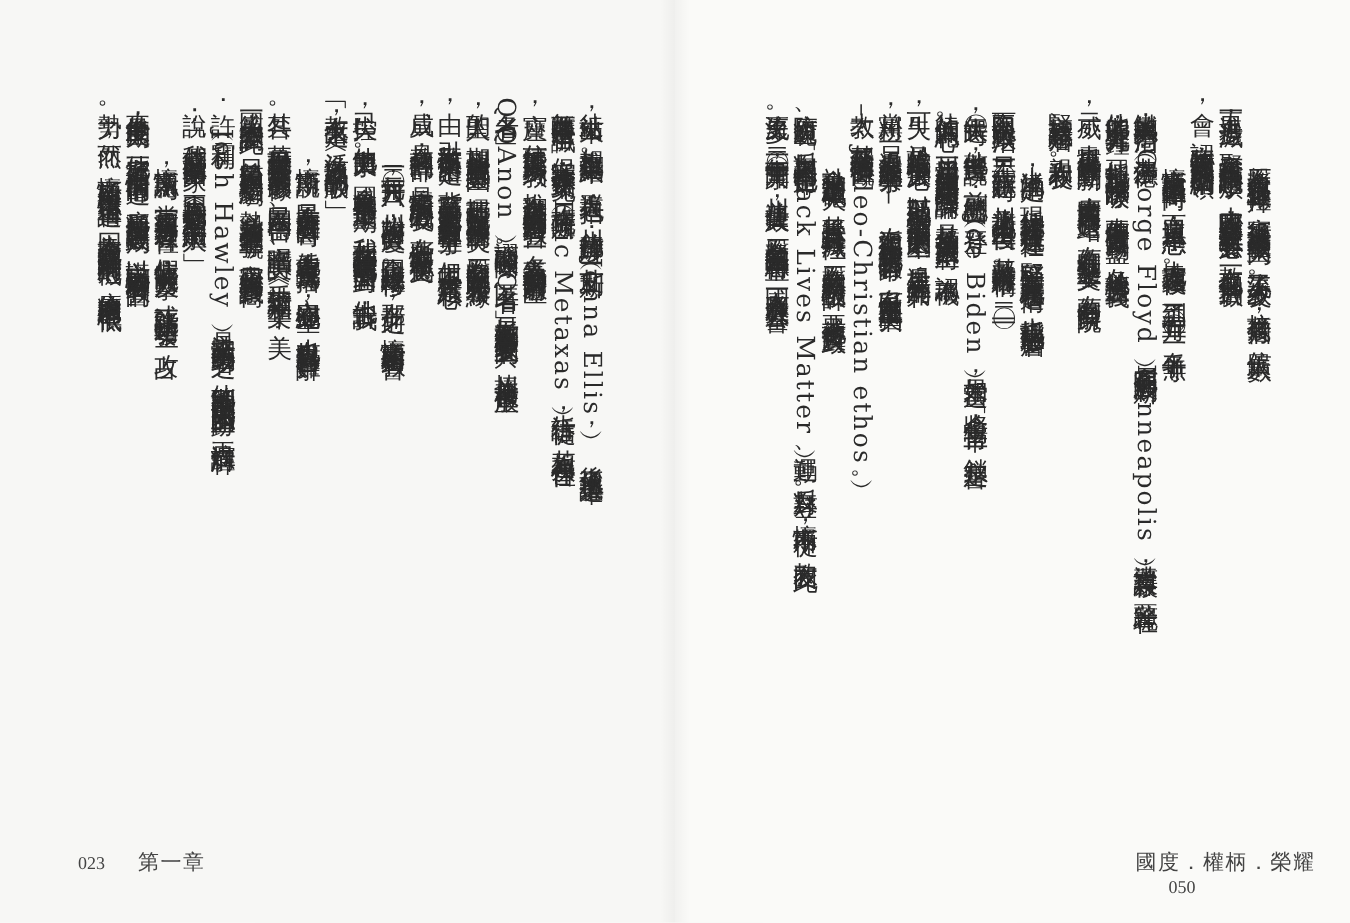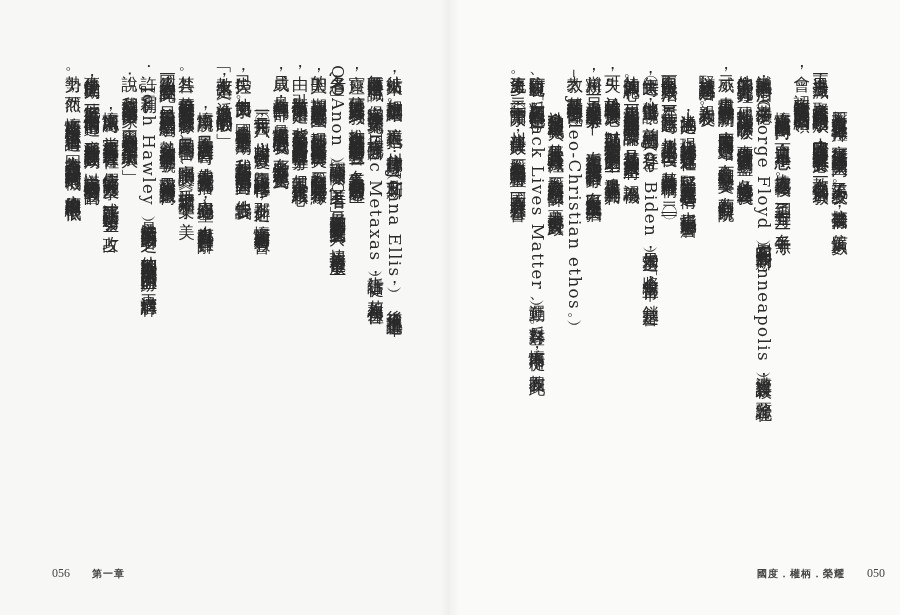--- a/index.html
+++ b/index.html
@@ -29,21 +29,21 @@
   }
   .textblock.right-block { right: 52px; width: 350px; }
   .textblock.left-block { left: 58px; width: 345px; }
   .col { display: block; white-space: nowrap; }
   .col.indent { padding-top: 36px; }
   .footer {
     position: absolute; top: 566px; font-size: 11px; color: #444;
     font-family: "Liberation Serif", serif;
   }
   .footer .num { font-size: 12px; }
-  .footer .runhead { font-family: "DejaVu Serif", serif; font-size: 10px; font-weight: bold; letter-spacing: 1px; }
+  .footer .runhead { font-family: "DejaVu Serif", serif; font-size: 14px; font-weight: normal; letter-spacing: 1px; }
   .footer.left-footer { left: 52px; }
   .footer.left-footer .runhead { margin-left: 22px; }
   .footer.right-footer { left: 757px; }
   .footer.right-footer .num { margin-left: 22px; }
 </style>
 </head>
 <body>
 
 <div class="page left">
   <div class="textblock left-block" id="left-text">
@@ -60,21 +60,21 @@
       <span class="col indent">懷南斯說，暴民在華府攻占國會時，他看著電視實況轉播，內心充滿絕望，也有點覺得自己難辭</span>
       <span class="col">其咎。華府暴動現場隨處可見基督教的影像：暴民圍圈禱告、高唱讚美詩、手持《聖經》和十字架。美</span>
       <span class="col">國第一大教變調至此，日後若民眾想到這場悲劇，勢必永遠和基督教劃上等號。密蘇里州聯邦參議員喬</span>
       <span class="col">許．霍利（Josh Hawley）是立法體系內的策動者之一，他等到國會刷洗完台階上的血跡，再演講解釋</span>
       <span class="col">說：「我們之所以是個革命國家，正因為我們是《聖經》革命的繼承人。」</span>
       <span class="col indent">懷南斯認為，當初瘋言異行一滲進教會裡，假使牧師能大力反擊，或許能防止這一切發生。攻占</span>
       <span class="col">事件後的星期天，他寫好了一篇不留情面的佈道，痛斥那些圖謀顛覆政局、以謊言騙局敗壞磐石教會的</span>
       <span class="col">勢力。然而，懷南斯始終無法以這篇上台講道，因為教會正面臨分崩離析的危機，療癒的機率已經很低</span>
     </div>
   <div class="footer left-footer">
-    <span class="num">056</span><span class="runhead">第一章</span>
+    <span class="num">023</span><span class="runhead">第一章</span>
   </div>
 </div>
 
 <div class="page right">
   <div class="textblock right-block" id="right-text">
       <span class="col indent">磐石教會改在線上做禮拜，實行幾週後才重啟教堂大門，流失了不少教友。接著幾個月，信眾人數</span>
       <span class="col">更進一步遞減，聚會是否暫停的議題吵煩了，大家改吵口罩和社交距離有無必要，教友也一個個告別教</span>
       <span class="col">會，認定新牧師太屈從於政府的公衛綱領。</span>
       <span class="col indent">懷南斯被搞得暈頭轉向，而這還只是小意思，大地震還在後頭。到了二〇二〇年五月，一名手無寸</span>
       <span class="col">鐵的黑人男子喬治．弗洛伊德（George Floyd）在明尼阿波利斯（Minneapolis）遭警察謀殺，惡警跪在</span>

